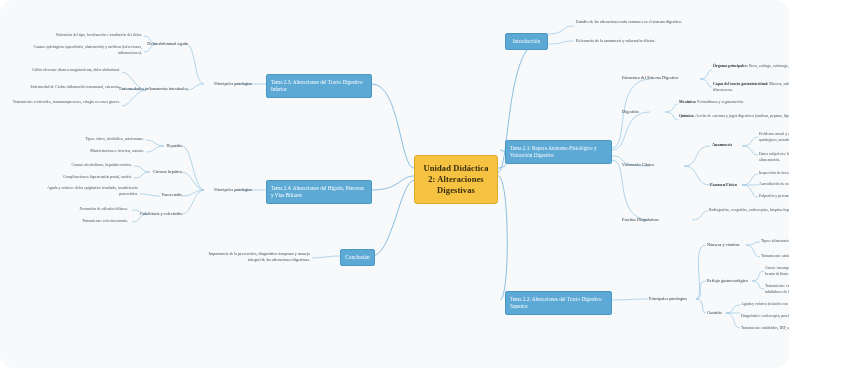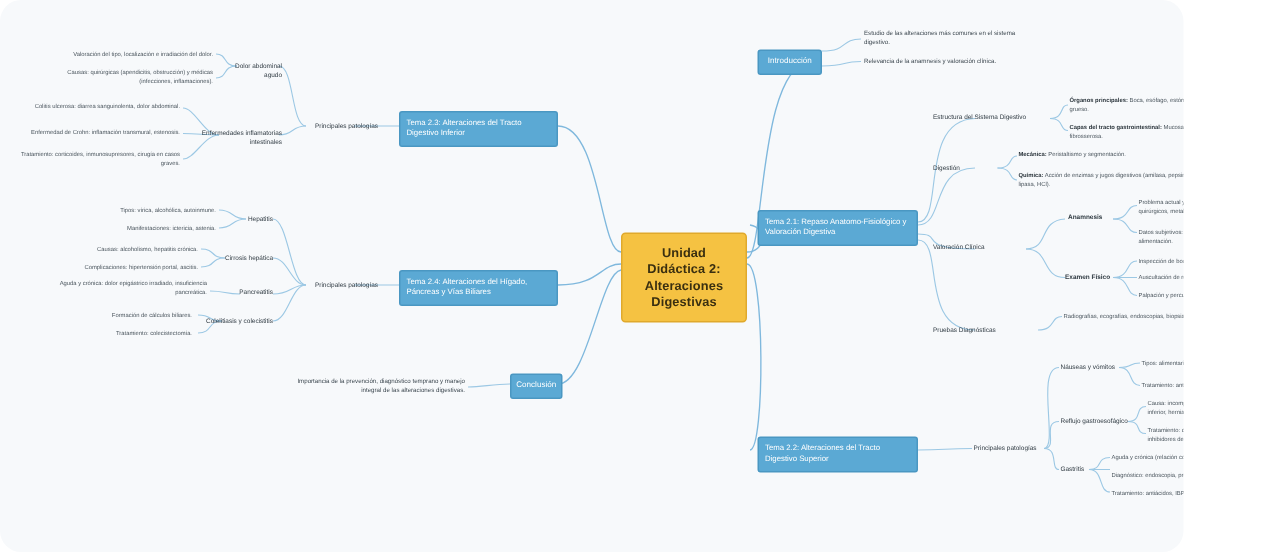--- a/index.html
+++ b/index.html
@@ -5,21 +5,21 @@
   html, body {
     margin: 0;
     padding: 0;
     background: #ffffff;
   }
   #canvas {
     position: relative;
     width: 789px;
     height: 368px;
     background: #f7f9fb;
-    font-family: Liberation Sans, sans-serif;
+    font-family: Liberation Serif, serif;
     overflow: hidden;
     border-radius: 14px;
   }
   #links {
     position: absolute;
     left: 0; top: 0;
     width: 848px; height: 368px;
     pointer-events: none;
   }
   .node {

